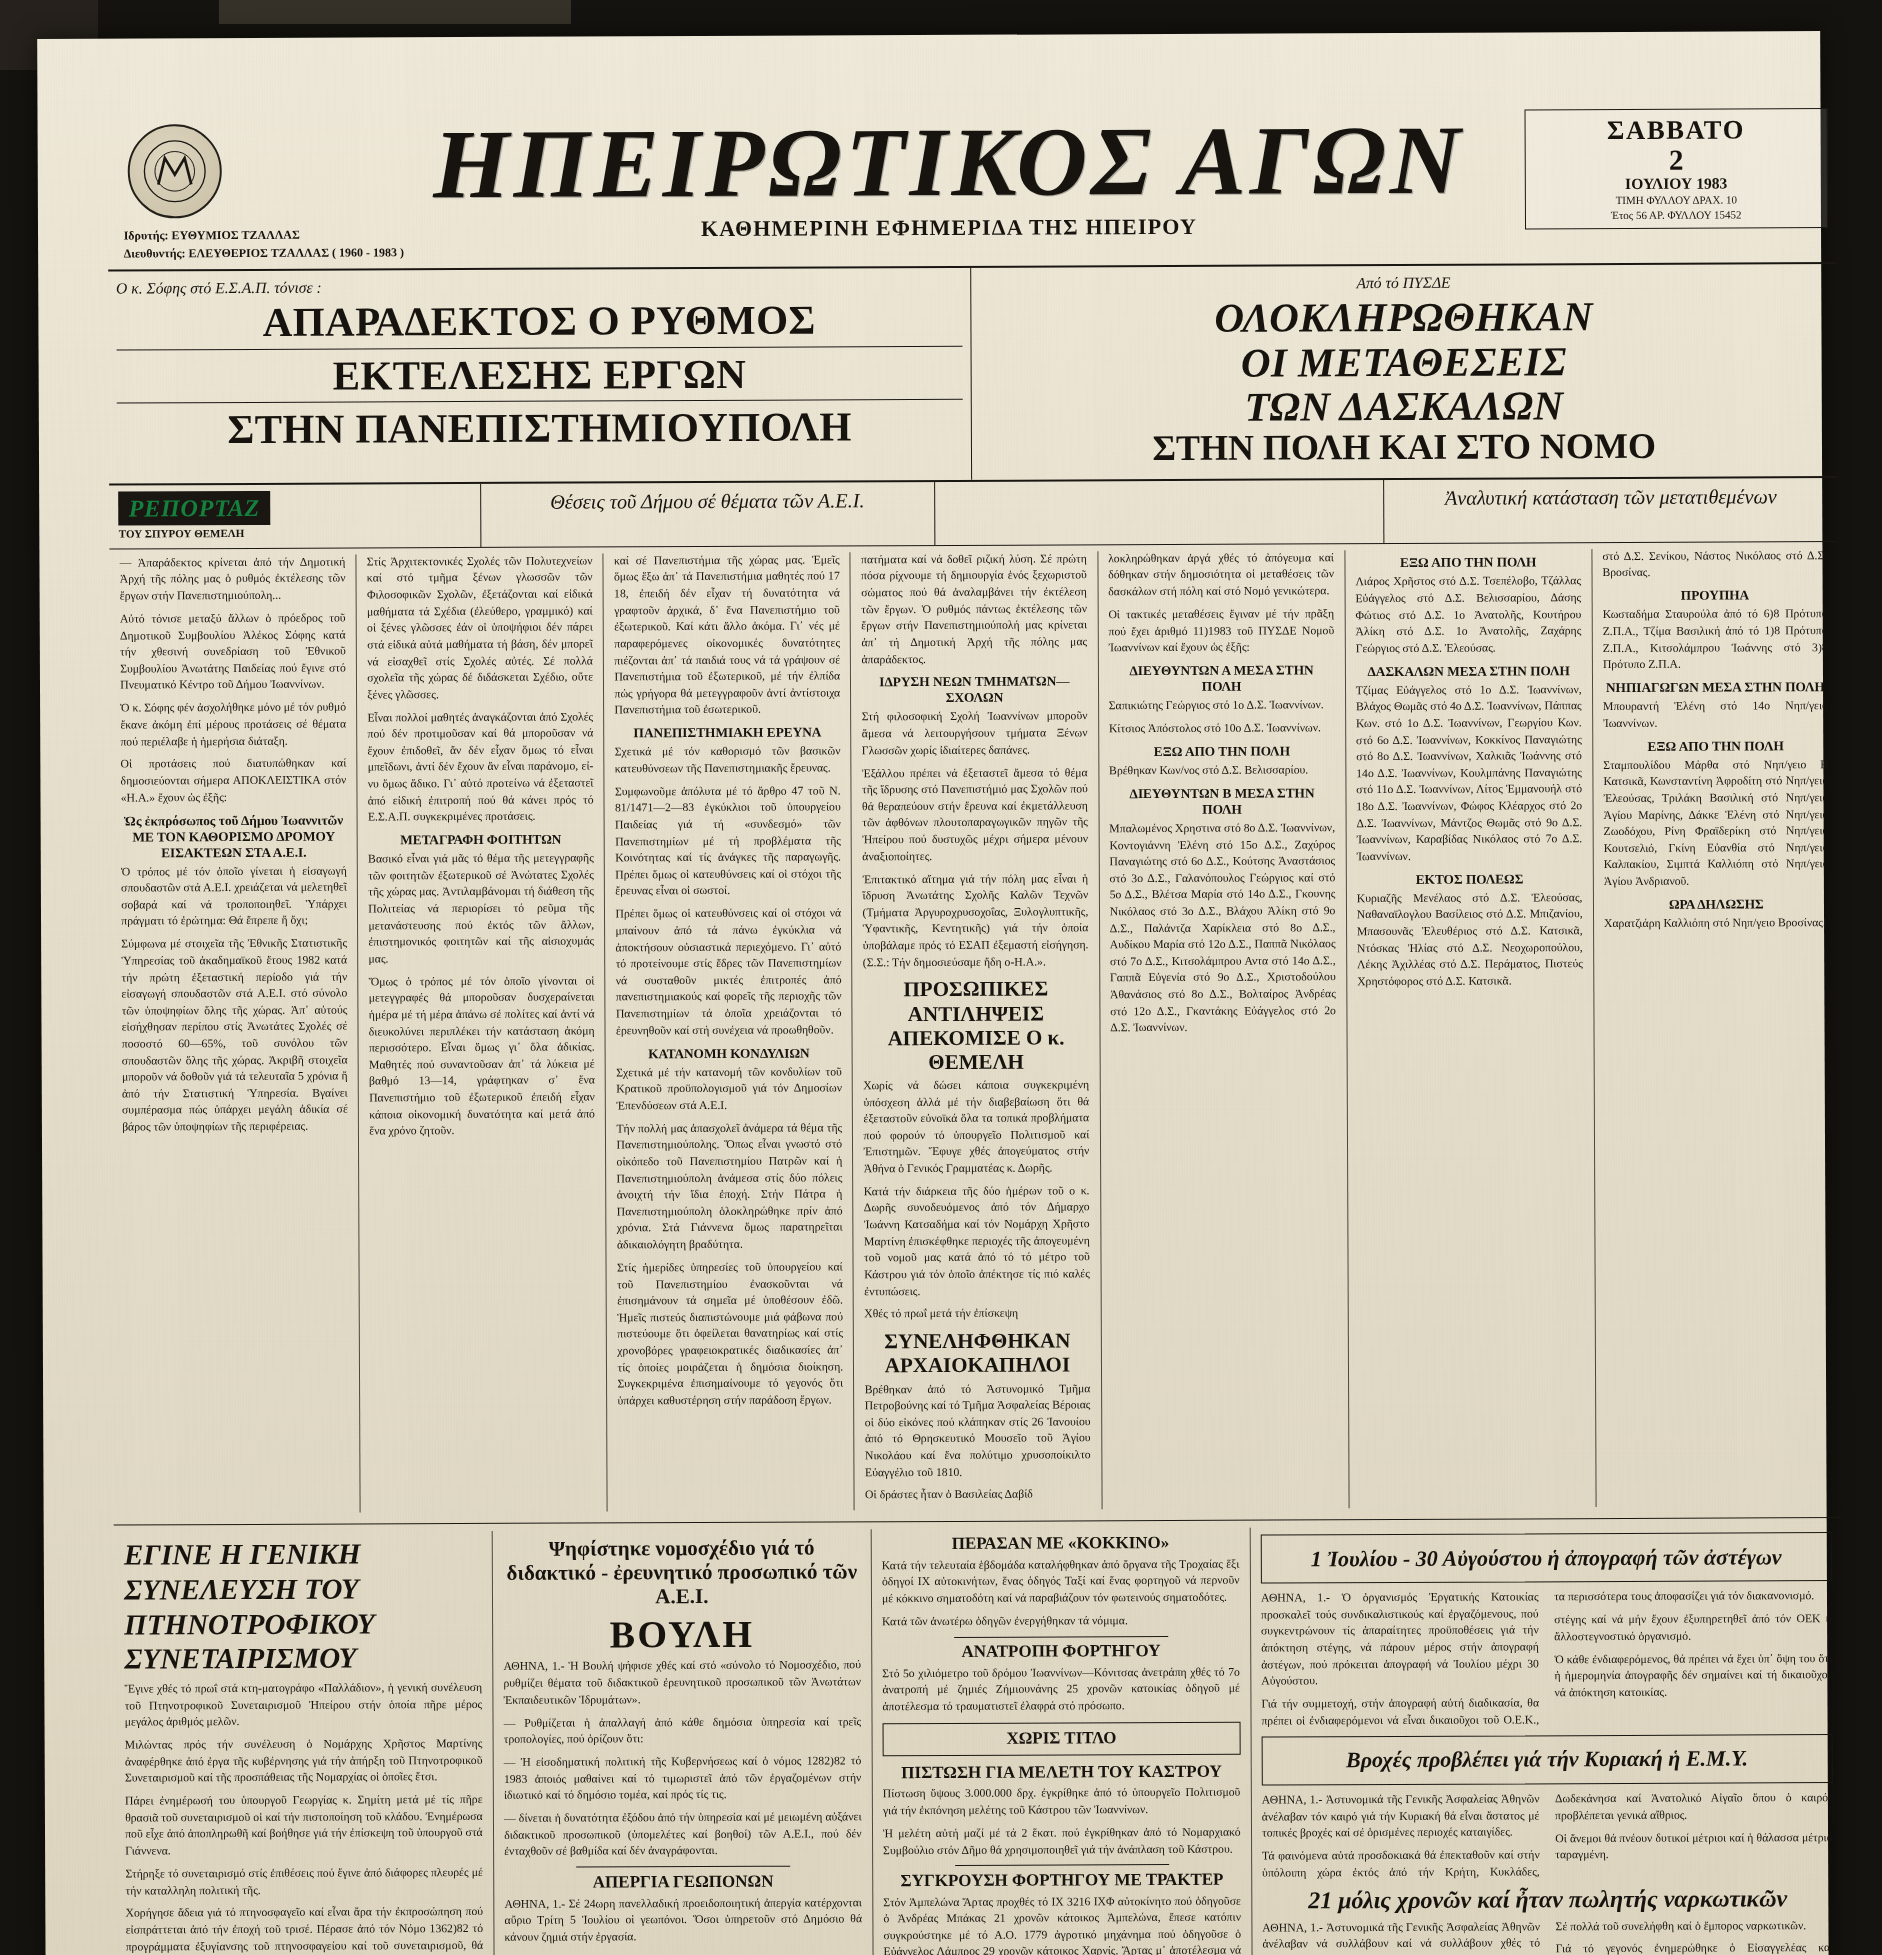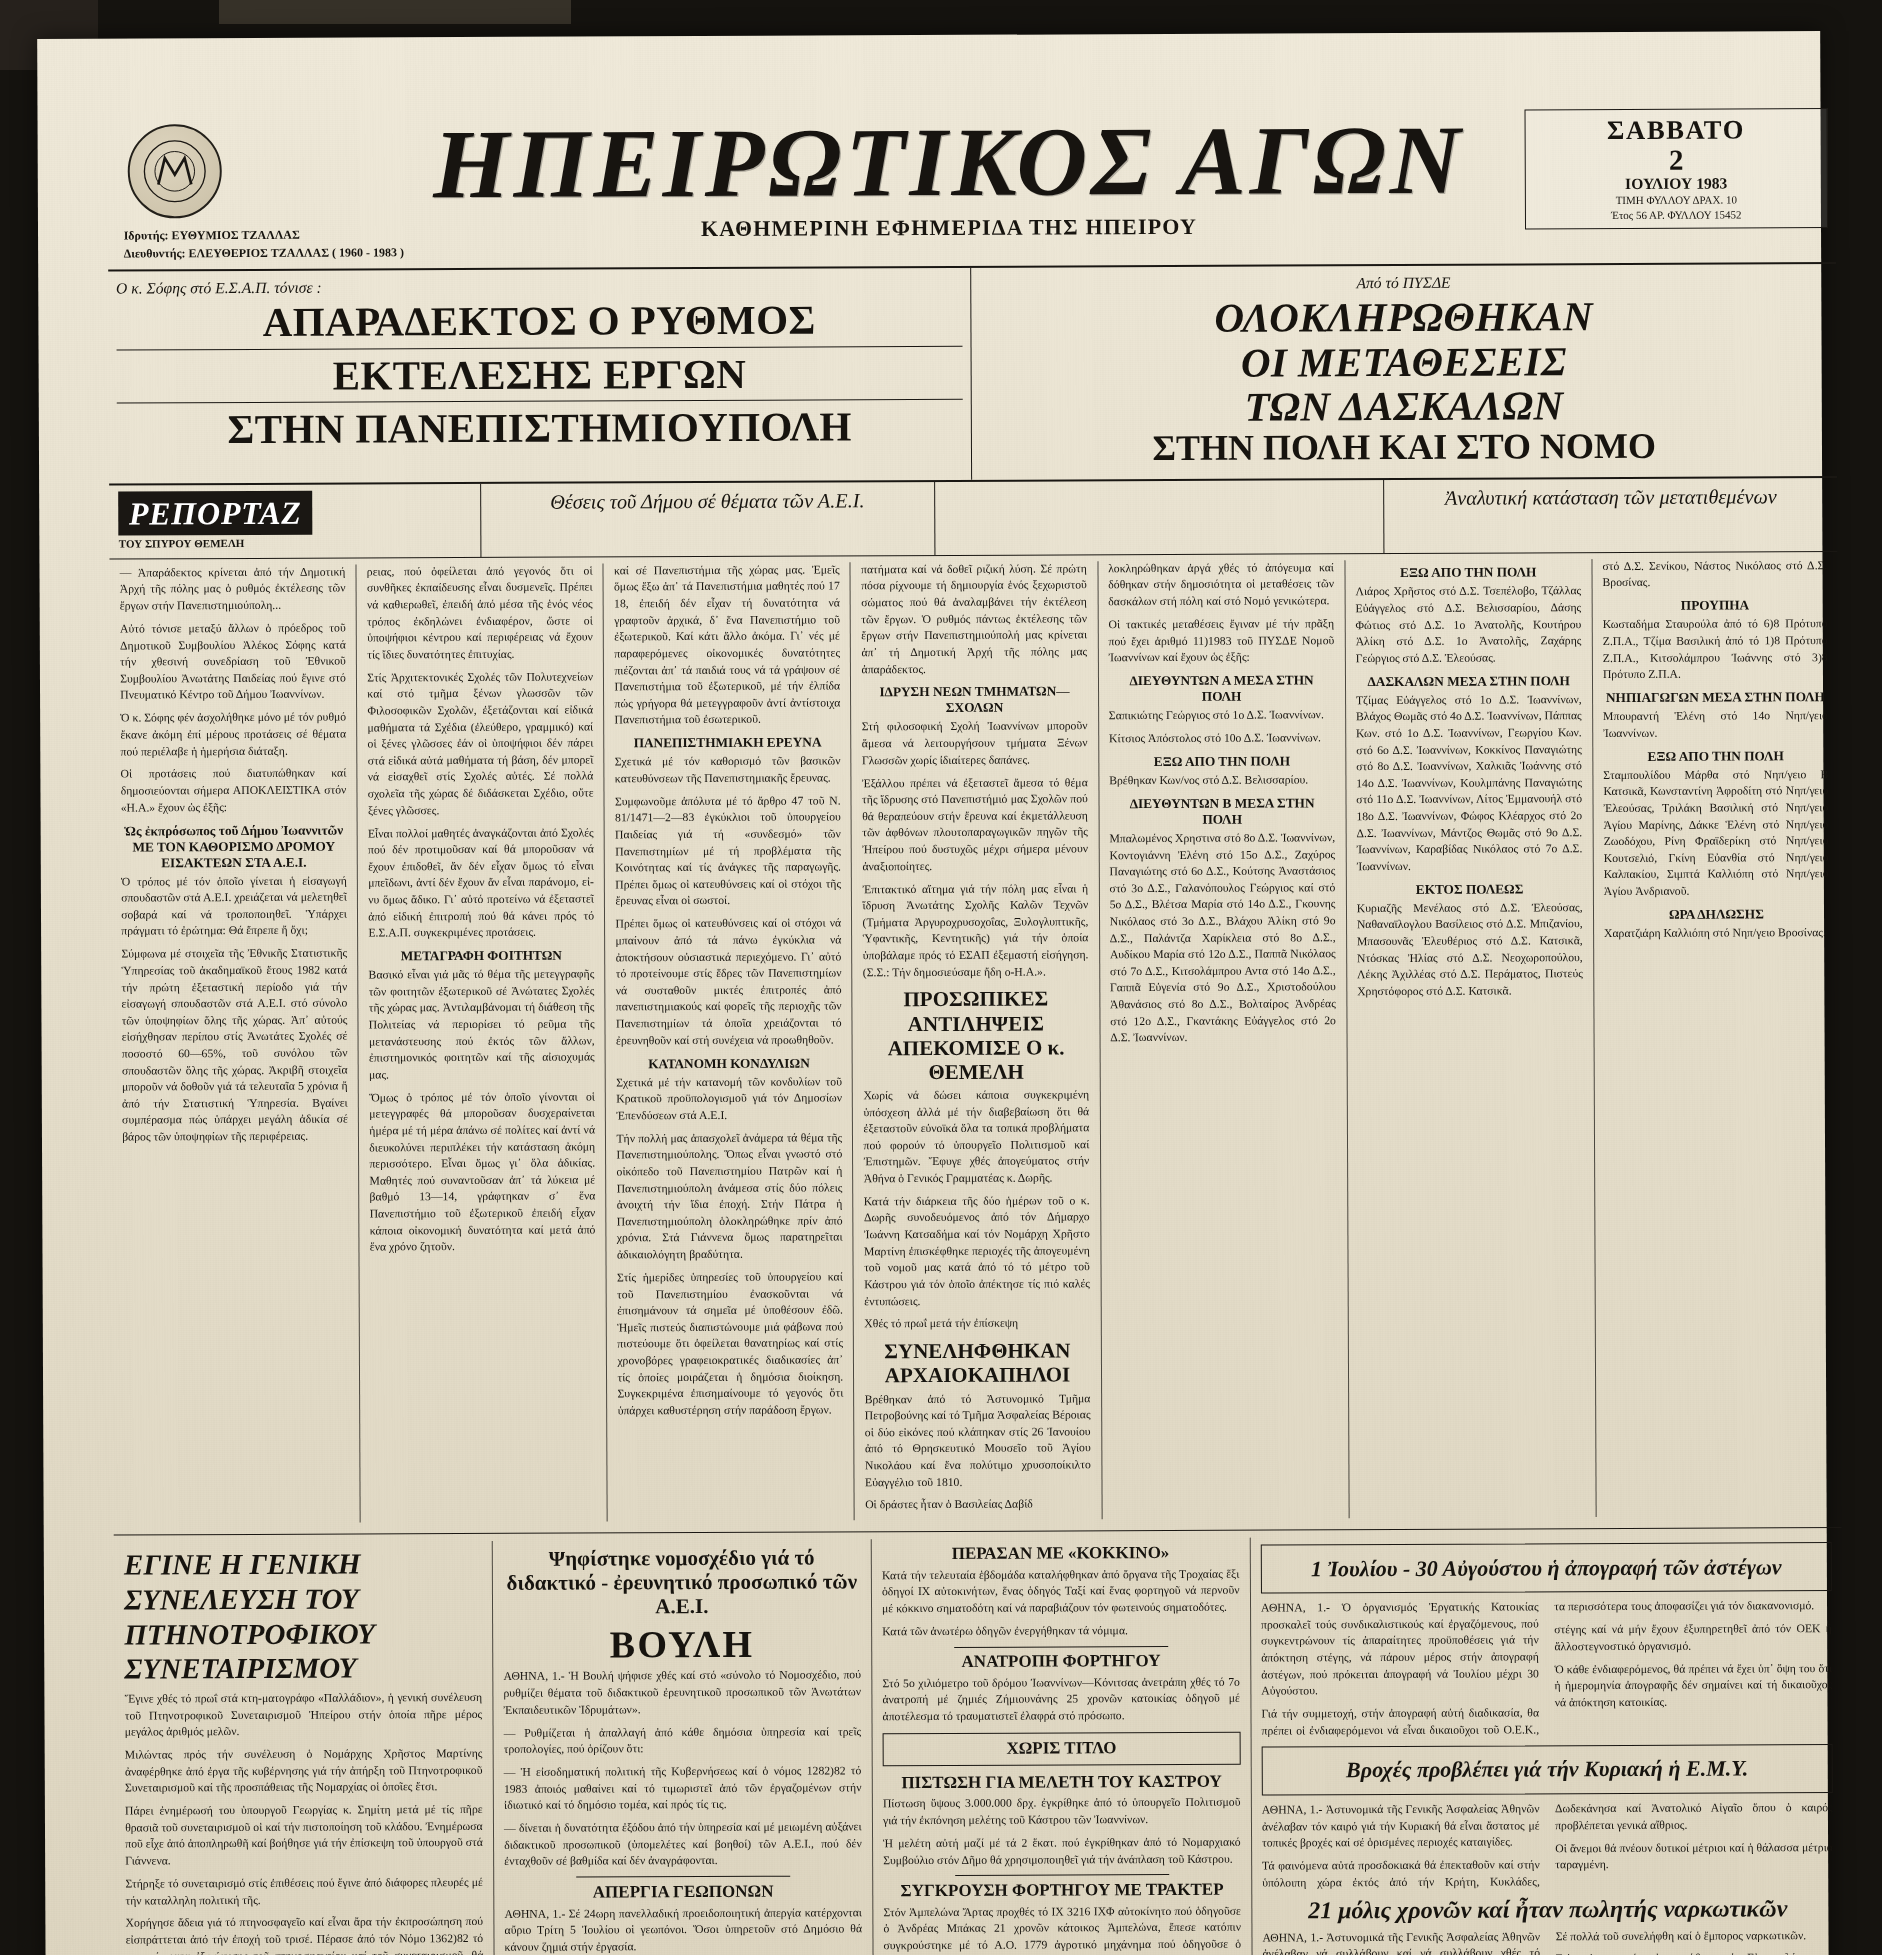--- a/index.html
+++ b/index.html
@@ -52,22 +52,22 @@
   .kicker{font-size:15.6px;font-style:italic;line-height:1.25;margin-bottom:3.1px;}
   .hl{font-size:41px;font-weight:700;letter-spacing:0.4px;line-height:1.08;text-align:center;}
   .hl.italic{font-style:italic;}
   .hl2{font-size:36px;font-weight:700;text-align:center;line-height:1.1;}
   .hlrule{border-top:1.2px solid #1a1713;margin:3.9px 0;}
 
   
   .subheads{display:flex;border-bottom:1.6px solid #1a1713;}
   .sh{flex:1;padding:6.3px 9.4px 7.8px;text-align:center;font-style:italic;font-size:20.3px;line-height:1.25;}
   .sh.b{border-left:1.2px solid #1a1713;}
-  .reporttag{display:inline-block;background:#1a1713;color:#ffffff;font-weight:700;
-             font-size:32px;padding:1.6px 10.2px;letter-spacing:0.8px;text-align:center;}
+  .reporttag{display:inline-block;background:#1a1713;color:#15803d;font-weight:700;
+             font-size:24px;padding:1.6px 10.2px;letter-spacing:0.8px;text-align:center;}
 
   
   .cols{display:flex;gap:0;margin-top:3.1px;}
   .col{padding:0 10.2px;border-right:0.8px solid rgba(26,23,19,.75);}
   .col:last-child{border-right:none;}
   p.body{font-size:11.7px;line-height:1.42;text-align:justify;margin:0 0 6.3px;hyphens:auto;}
   h4.ch{font-size:13.3px;font-weight:700;text-align:center;margin:5.5px 0 3.1px;line-height:1.2;}
   .center{text-align:center;}
   .box{border:1.2px solid #1a1713;padding:5.5px 6.3px;margin:7px 0;}
   .bigital{font-style:italic;font-weight:700;font-size:22px;text-align:center;line-height:1.2;margin:4.7px 0;}
@@ -156,21 +156,20 @@
           <p class="body">— Ἀπαράδεκτος κρίνεται ἀπό τήν Δημοτική Ἀρχή τῆς πόλης μας ὁ ρυθμός ἐκτέλεσης τῶν ἔργων στήν Πανεπιστημιούπολη...</p>
           <p class="body">Αὐτό τόνισε μεταξύ ἄλλων ὁ πρόεδρος τοῦ Δημοτικοῦ Συμβουλίου Ἀλέκος Σόφης κατά τήν χθεσινή συνεδρίαση τοῦ Ἐθνικοῦ Συμβουλίου Ἀνωτάτης Παιδείας πού ἔγινε στό Πνευματικό Κέντρο τοῦ Δήμου Ἰωαννίνων.</p>
           <p class="body">Ὁ κ. Σόφης φέν ἀσχολήθηκε μόνο μέ τόν ρυθμό ἔκανε ἀκόμη ἐπί μέρους προτάσεις σέ θέματα πού περιέλαβε ἡ ἡμερήσια διάταξη.</p>
           <p class="body">Οἱ προτάσεις πού διατυπώθηκαν καί δημοσιεύονται σήμερα ΑΠΟΚΛΕΙΣΤΙΚΑ στόν «Η.Α.» ἔχουν ὡς ἐξῆς:</p>
           <h4 class="ch">Ὡς ἐκπρόσωπος τοῦ Δήμου Ἰωαννιτῶν ΜΕ ΤΟΝ ΚΑΘΟΡΙΣΜΟ ΔΡΟΜΟΥ ΕΙΣΑΚΤΕΩΝ ΣΤΑ Α.Ε.Ι.</h4>
           <p class="body">Ὁ τρόπος μέ τόν ὁποῖο γίνεται ἡ εἰσαγωγή σπουδαστῶν στά Α.Ε.Ι. χρειάζεται νά μελετηθεῖ σοβαρά καί νά τροποποιηθεῖ. Ὑπάρχει πράγματι τό ἐρώτημα: Θά ἔπρεπε ἤ ὄχι;</p>
           <p class="body">Σύμφωνα μέ στοιχεῖα τῆς Ἐθνικῆς Στατιστικῆς Ὑπηρεσίας τοῦ ἀκαδημαϊκοῦ ἔτους 1982 κατά τήν πρώτη ἐξεταστική περίοδο γιά τήν εἰσαγωγή σπουδαστῶν στά Α.Ε.Ι. στό σύνολο τῶν ὑποψηφίων ὅλης τῆς χώρας. Ἀπ᾿ αὐτούς εἰσήχθησαν περίπου στίς Ἀνωτάτες Σχολές σέ ποσοστό 60—65%, τοῦ συνόλου τῶν σπουδαστῶν ὅλης τῆς χώρας. Ἀκριβῆ στοιχεῖα μποροῦν νά δοθοῦν γιά τά τελευταῖα 5 χρόνια ἤ ἀπό τήν Στατιστική Ὑπηρεσία. Βγαίνει συμπέρασμα πώς ὑπάρχει μεγάλη ἀδικία σέ βάρος τῶν ὑποψηφίων τῆς περιφέρειας.</p>
         </div>
 
         <div class="col" style="width:247px">
-          <p class="body">ρειας, πού ὀφείλεται ἀπό γεγονός ὅτι οἱ συνθῆκες ἐκπαίδευσης εἶναι δυσμενεῖς. Πρέπει νά καθιερωθεῖ, ἐπειδή ἀπό μέσα τῆς ἑνός νέος τρόπος ἐκδηλώνει ἐνδιαφέρον, ὥστε οἱ ὑποψήφιοι κέντρου καί περιφέρειας νά ἔχουν τίς ἴδιες δυνατότητες ἐπιτυχίας.</p>
           <p class="body">Στίς Ἀρχιτεκτονικές Σχολές τῶν Πολυτεχνείων καί στό τμῆμα ξένων γλωσσῶν τῶν Φιλοσοφικῶν Σχολῶν, ἐξετάζονται καί εἰδικά μαθήματα τά Σχέδια (ἐλεύθερο, γραμμικό) καί οἱ ξένες γλῶσσες ἐάν οἱ ὑποψήφιοι δέν πάρει στά εἰδικά αὐτά μαθήματα τή βάση, δέν μπορεῖ νά εἰσαχθεῖ στίς Σχολές αὐτές. Σέ πολλά σχολεῖα τῆς χώρας δέ διδάσκεται Σχέδιο, οὔτε ξένες γλῶσσες.</p>
           <p class="body">Εἶναι πολλοί μαθητές ἀναγκάζονται ἀπό Σχολές πού δέν προτιμοῦσαν καί θά μποροῦσαν νά ἔχουν ἐπιδοθεῖ, ἄν δέν εἶχαν ὅμως τό εἶναι μπεῖδωνι, ἀντί δέν ἔχουν ἄν εἶναι παράνομο, εἰ-νυ ὅμως ἄδικο. Γι᾿ αὐτό προτείνω νά ἐξεταστεῖ ἀπό εἰδική ἐπιτροπή πού θά κάνει πρός τό Ε.Σ.Α.Π. συγκεκριμένες προτάσεις.</p>
           <h4 class="ch">ΜΕΤΑΓΡΑΦΗ ΦΟΙΤΗΤΩΝ</h4>
           <p class="body">Βασικό εἶναι γιά μᾶς τό θέμα τῆς μετεγγραφῆς τῶν φοιτητῶν ἐξωτερικοῦ σέ Ἀνώτατες Σχολές τῆς χώρας μας. Ἀντιλαμβάνομαι τή διάθεση τῆς Πολιτείας νά περιορίσει τό ρεῦμα τῆς μετανάστευσης πού ἐκτός τῶν ἄλλων, ἐπιστημονικός φοιτητῶν καί τῆς αἰσιοχυμάς μας.</p>
           <p class="body">Ὅμως ὁ τρόπος μέ τόν ὁποῖο γίνονται οἱ μετεγγραφές θά μποροῦσαν δυσχεραίνεται ἡμέρα μέ τή μέρα ἀπάνω σέ πολίτες καί ἀντί νά διευκολύνει περιπλέκει τήν κατάσταση ἀκόμη περισσότερο. Εἶναι ὅμως γι᾿ ὅλα ἀδικίας. Μαθητές πού συναντοῦσαν ἀπ᾿ τά λύκεια μέ βαθμό 13—14, γράφτηκαν σ᾿ ἕνα Πανεπιστήμιο τοῦ ἐξωτερικοῦ ἐπειδή εἶχαν κάποια οἰκονομική δυνατότητα καί μετά ἀπό ἕνα χρόνο ζητοῦν.</p>
         </div>
 
         <div class="col" style="width:247px">
           <p class="body">καί σέ Πανεπιστήμια τῆς χώρας μας. Ἐμεῖς ὅμως ἔξω ἀπ᾿ τά Πανεπιστήμια μαθητές πού 17 18, ἐπειδή δέν εἶχαν τή δυνατότητα νά γραφτοῦν ἀρχικά, δ᾿ ἕνα Πανεπιστήμιο τοῦ ἐξωτερικοῦ. Καί κάτι ἄλλο ἀκόμα. Γι᾿ νές μέ παραφερόμενες οἰκονομικές δυνατότητες πιέζονται ἀπ᾿ τά παιδιά τους νά τά γράψουν σέ Πανεπιστήμια τοῦ ἐξωτερικοῦ, μέ τήν ἐλπίδα πώς γρήγορα θά μετεγγραφοῦν ἀντί ἀντίστοιχα Πανεπιστήμια τοῦ ἐσωτερικοῦ.</p>
           <h4 class="ch">ΠΑΝΕΠΙΣΤΗΜΙΑΚΗ ΕΡΕΥΝΑ</h4>

